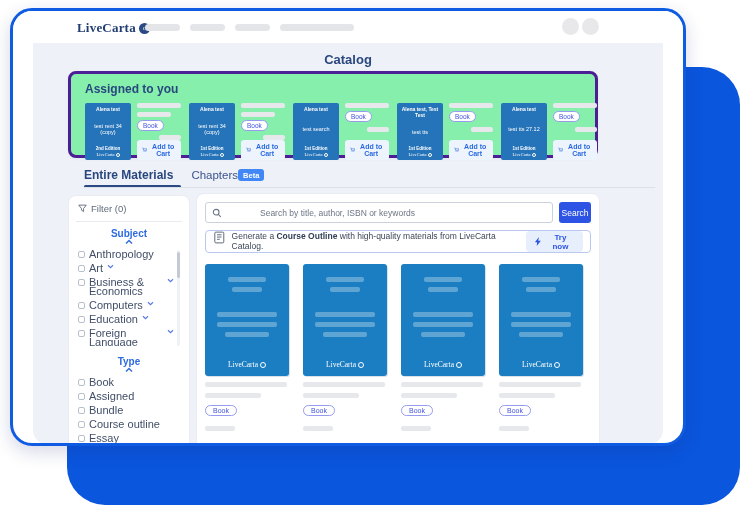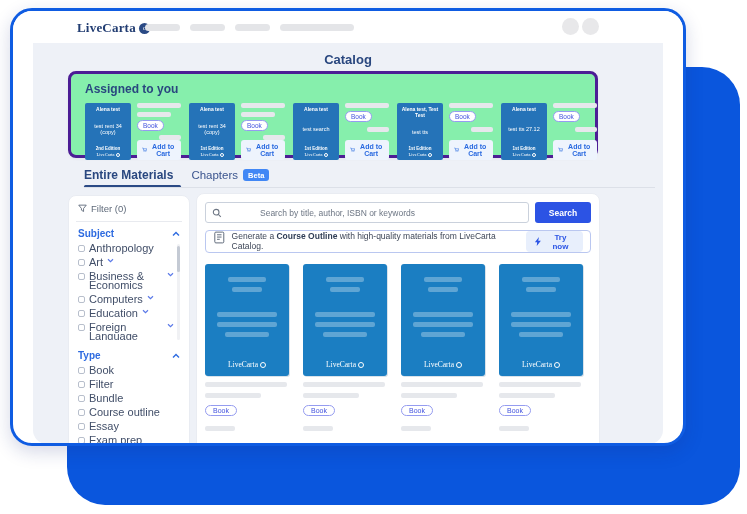--- a/index.html
+++ b/index.html
@@ -40,45 +40,45 @@
   .acover .b { font-size:4.5px; font-family:"Liberation Serif", serif; margin-top:1px; display:flex; align-items:center; gap:1px; }
   .acover .b i { width:4px; height:4px; border:0.5px solid #fff; border-radius:50%; display:inline-block; }
   .acol { display:flex; flex-direction:column; align-items:flex-start; flex:1; }
   .gline { background:#e6e8ec; border-radius:2px; height:5px; }
   .abadge { border:1px solid #959cf0; color:#4353de; border-radius:7px; font-size:6.5px; padding:0px 5px; line-height:9px; margin:3px 0 0 0; background:#fff; }
   .acart { display:flex; align-items:center; gap:3px; background:#eef4fd; color:#2a6ae0; font-size:7px; font-weight:bold; border:none; border-radius:3px; padding:3px 5px; margin-top:auto; cursor:pointer; }
 
   
   .tabs { position:absolute; left:51px; top:125px; display:flex; align-items:center; gap:18px; }
   .tab-a { font-size:12px; font-weight:bold; color:#29477f; cursor:pointer; }
-  .tab-b { font-size:11.5px; color:#3a548e; cursor:pointer; display:flex; align-items:flex-end; gap:5px; }
+  .tab-b { font-size:11.5px; color:#3a548e; cursor:pointer; display:flex; align-items:flex-end; }
   .beta { background:#4187f5; color:#fff; font-size:7.5px; font-weight:bold; border-radius:3px; padding:1.5px 5px; }
   .tab-underline { position:absolute; left:51px; top:142px; width:97px; height:3px; background:#2b4a85; border-radius:2px; }
   .tab-divider { position:absolute; left:51px; top:144px; width:571px; height:1px; background:#dce0e8; }
 
   
   .sidebar { position:absolute; left:35px; top:152px; width:122px; height:300px; background:#fff; border:1px solid #e9ecf2; border-radius:8px; padding:7px 9px; }
   .filter-row { display:flex; align-items:center; gap:4px; color:#5f6a7a; font-size:9.5px; }
   .side-div { height:1px; background:#e8eaef; margin:7px -2px 6px; }
-  .sec-h { display:flex; align-items:center; justify-content:space-between; color:#2e6be0; font-size:10px; font-weight:bold; margin:3px 0 5px; cursor:pointer; }
+  .sec-h { display:flex; align-items:center; justify-content:space-between; color:#2e6be0; font-size:10px; font-weight:bold; margin:3px 0 5px; cursor:pointer;flex-direction:column; }
   .chk-item { display:flex; align-items:flex-start; gap:4px; font-size:11px; color:#414e68; line-height:9px; margin-bottom:5px; cursor:pointer; }
   .chk { width:7px; height:7px; border:1px solid #b8bfcc; border-radius:2px; background:#fff; flex:none; margin-top:0.5px; }
   .chev-d { color:#5a79e8; flex:none; }
   .subj-wrap { position:relative; height:96px; overflow:hidden; padding-right:6px; }
   .sb-track { position:absolute; right:0; top:0; width:3px; height:96px; background:#f0f1f4; border-radius:2px; }
   .sb-thumb { position:absolute; right:0; top:2px; width:3px; height:26px; background:#c4cad4; border-radius:2px; }
   .type-wrap { overflow:hidden; }
 
   
   .main { position:absolute; left:163px; top:150px; width:404px; height:300px; background:#fff; border:1px solid #e9ecf2; border-radius:8px; padding:8px; overflow:hidden; }
   .search-row { display:flex; gap:6px; }
   .search-box { flex:1; height:21px; border:1px solid #cad1dc; border-radius:3px; display:flex; align-items:center; padding:0 6px; gap:4px; background:#fff; }
   .search-box input { border:none; outline:none; flex:1; font-size:8.5px; color:#3d4657; font-family:"Liberation Sans", sans-serif; background:transparent;margin-left:34px; }
   .search-box input::placeholder { color:#6d7684; }
-  .btn-search { width:56px; height:21px; background:#2c53e4; color:#fff; border:none; border-radius:3px; font-size:8.5px; font-weight:bold; cursor:pointer; }
+  .btn-search { width:32px; height:21px; background:#2c53e4; color:#fff; border:none; border-radius:3px; font-size:8.5px; font-weight:normal; cursor:pointer; }
   .banner { margin-top:7px; height:23px; border:1px solid #bac7f0; border-radius:4px; display:flex; gap:6px; padding:0 7px; background:#fff; }
   .banner-text { font-size:8.5px; color:#3d4657; }
   .banner-text b { color:#2f3d55; }
   .btn-try { margin-left:auto; display:flex; align-items:center; gap:4px; background:#e8effc; color:#2c55e5; border:none; border-radius:4px; font-size:8px; font-weight:bold; padding:4px 8px; cursor:pointer; }
   .grid { position:relative; margin-top:11px; height:230px; }
   .gcol { position:absolute; top:0; width:84px; }
   .gcover { width:84px; height:112px; background:#1b7ec2; border-radius:3px; position:relative; box-shadow:1px 1px 0 #d9e2ea; }
   .cline { position:absolute; background:rgba(255,255,255,.3); border-radius:2px; height:5px; }
   .gbrand { position:absolute; left:0; right:0; bottom:7px; text-align:center; color:#fff; font-size:7.5px; font-family:"Liberation Serif", serif; }
   .gbrand i { display:inline-block; width:6px; height:6px; border:1px solid #fff; border-radius:50%; vertical-align:-1px; margin-left:2px; }
@@ -327,21 +327,21 @@
               <path d="M1 4.5L4 1.5L7 4.5"></path>
             </svg>
         </div>
         <div class="type-wrap">
           <label class="chk-item">
               <span class="chk"></span>
               <span>Book</span>
             </label>
           <label class="chk-item">
               <span class="chk"></span>
-              <span>Filter</span>
+              <span>Assigned</span>
             </label>
           <label class="chk-item">
               <span class="chk"></span>
               <span>Bundle</span>
             </label>
           <label class="chk-item">
               <span class="chk"></span>
               <span>Course outline</span>
             </label>
           <label class="chk-item">

